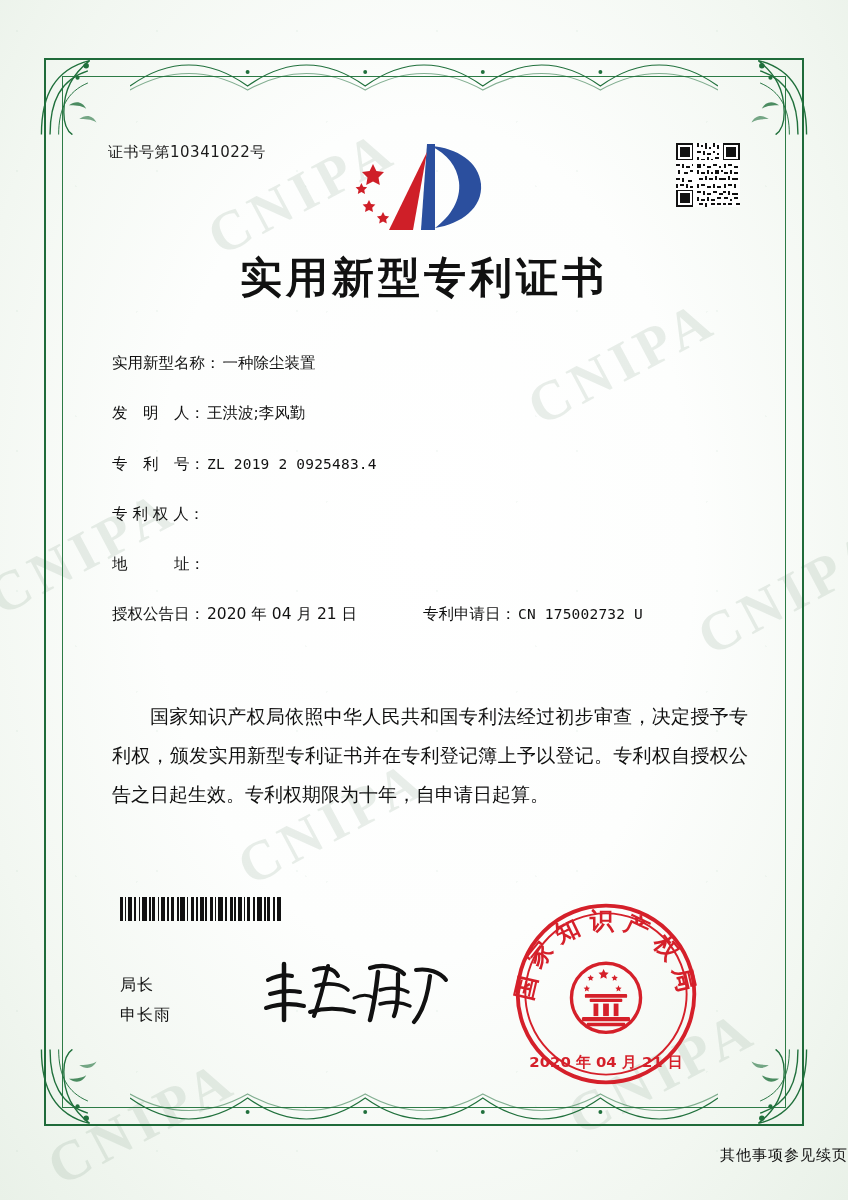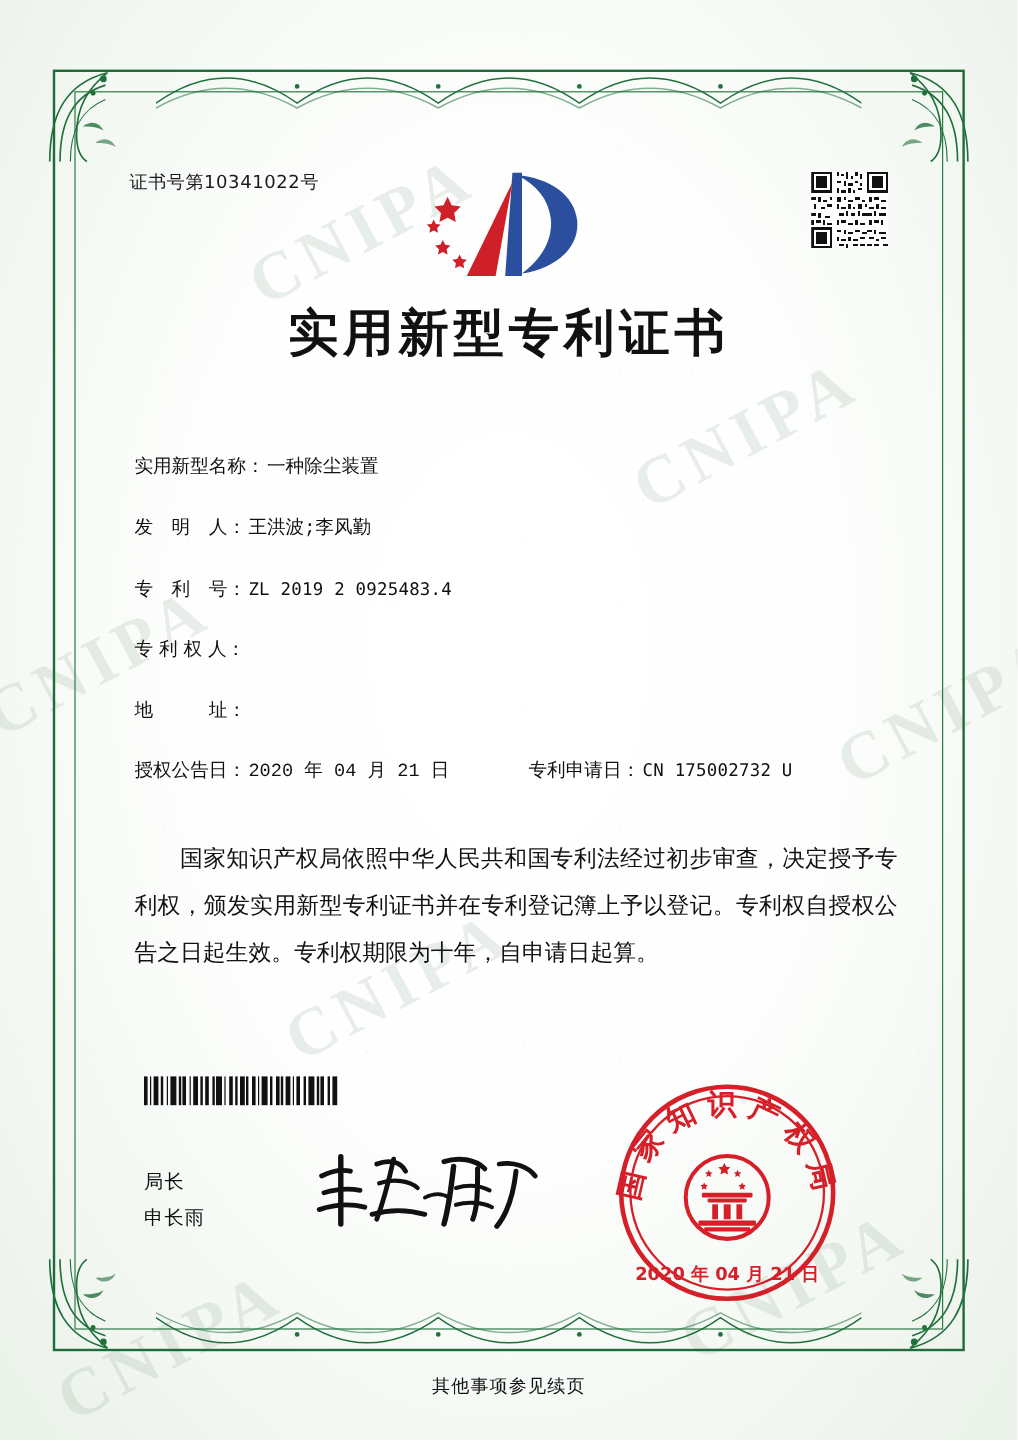--- a/index.html
+++ b/index.html
@@ -88,30 +88,30 @@
   .title{
     position:absolute;left:0;right:0;top:250px;
     text-align:center;
     font-family:"DejaVu Sans","Liberation Sans",sans-serif;
     font-weight:700;
     font-size:42px;letter-spacing:4px;color:#111;
   }
 
   
   .fields{
-    position:absolute;left:112px;right:100px;top:352px;margin-top:25px;
+    position:absolute;left:112px;right:100px;top:352px;
   }
   .field{
     display:flex;align-items:baseline;
     font-size:15.5px;color:#111;margin-bottom:27px;line-height:1.5;
   }
   .f-label{
     white-space:pre;flex:0 0 auto;
   }
-  .f-value{margin-left:2px;font-family:Liberation Mono, monospace;}
+  .f-value{margin-left:2px;}
   .f-value.mono{
     font-family:"DejaVu Sans Mono","Liberation Mono",monospace;
     font-size:14.5px;letter-spacing:.2px;
   }
   .inline-second{margin-left:66px;}
 
   
   .paras{
     position:absolute;left:112px;right:100px;top:697px;
     font-size:19px;color:#111;line-height:2.05;text-align:justify;
@@ -140,21 +140,21 @@
     position:absolute;left:510px;top:898px;width:192px;height:192px;
   }
   .seal svg{width:100%;height:100%;display:block;}
 
   
   .page-no{
     position:absolute;left:0;right:0;top:1094px;text-align:center;
     font-size:14px;color:#111;
   }
   .footnote{
-    position:absolute;left:0;right:0;top:1146px;text-align:center;
+    position:absolute;left:0;right:0;top:1146px;text-align:right;
     font-size:15px;color:#111;letter-spacing:1px;
   }
 </style>
 </head>
 <body>
 
 <div class="page">
   <div class="speckle"></div>
 
   <div class="wm" style="left:200px;top:160px;font-size:56px;transform:rotate(-28deg);">CNIPA</div>

